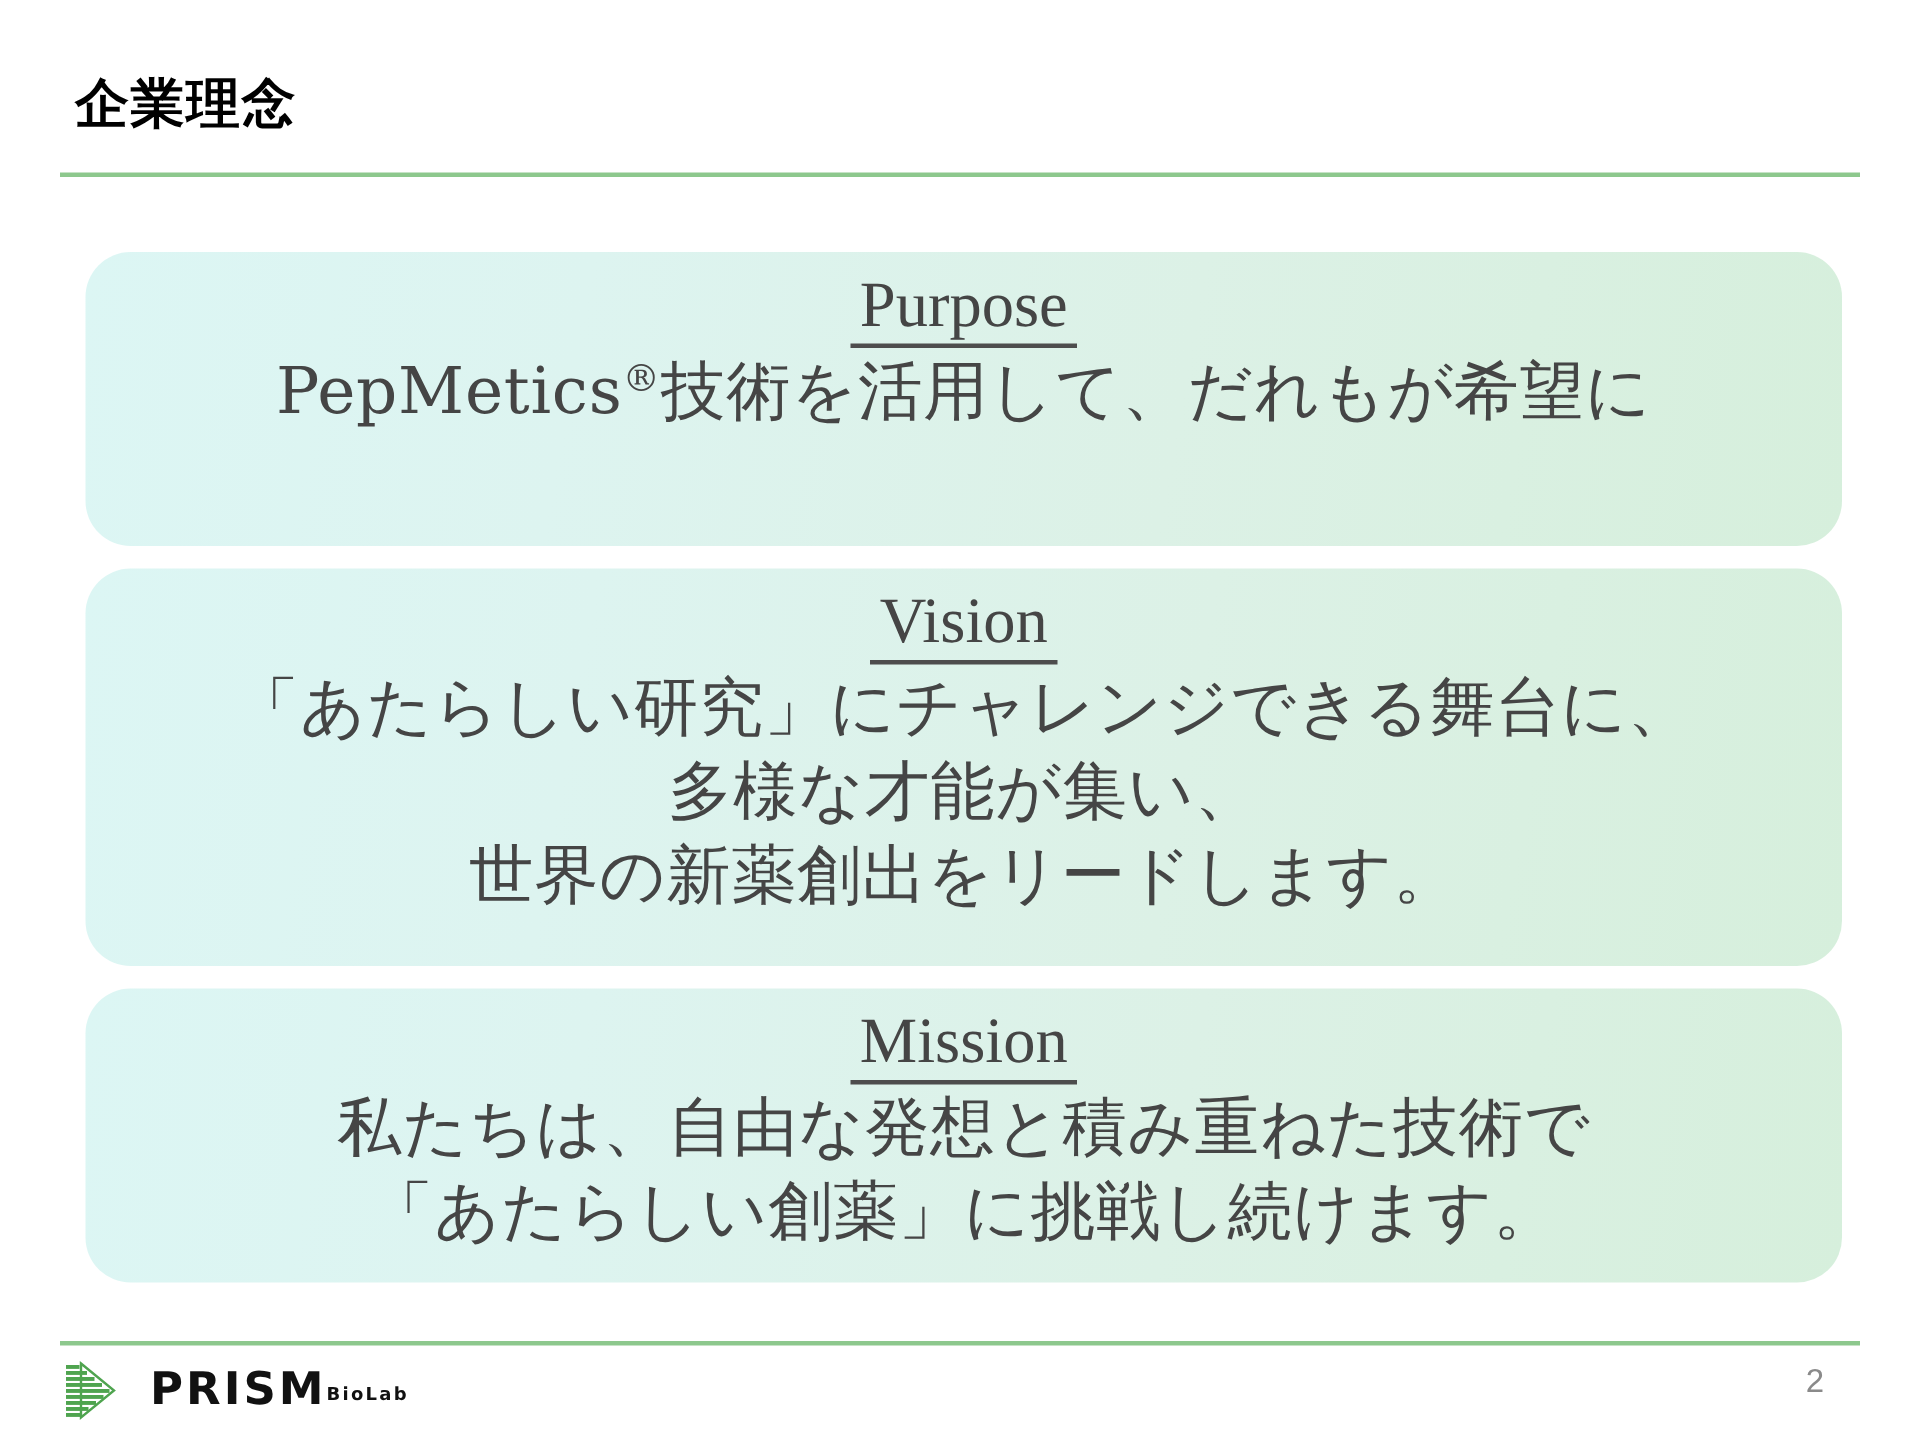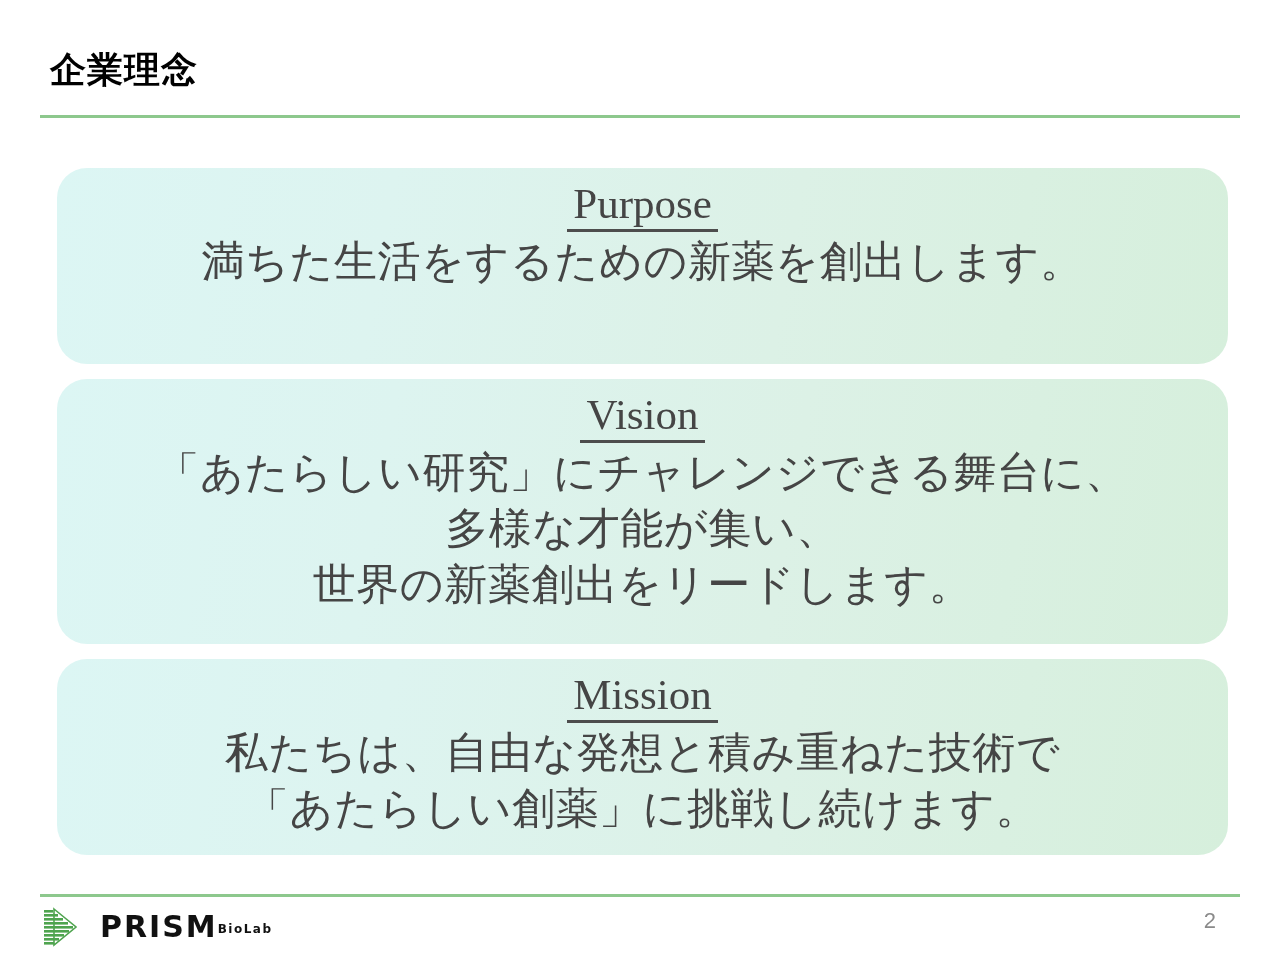--- a/index.html
+++ b/index.html
@@ -144,21 +144,21 @@
 <div class="slide">
 
   <div class="slide-title">企業理念</div>
   <div class="header-rule"></div>
 
   <div class="cards">
 
     <div class="card card-purpose">
       <div class="card-heading">Purpose</div>
       <div class="card-body">
-        <span class="line">満ちた生活をするための新薬を創出します。</span>
+        <span class="line">PepMetics<span class="reg">®</span><span>技術を活用して、だれもが希望に</span></span>
       </div>
     </div>
 
     <div class="card card-vision">
       <div class="card-heading">Vision</div>
       <div class="card-body">
         <span class="line">「あたらしい研究」にチャレンジできる舞台に、</span>
         <span class="line">多様な才能が集い、</span>
         <span class="line">世界の新薬創出をリードします。</span>
       </div>

